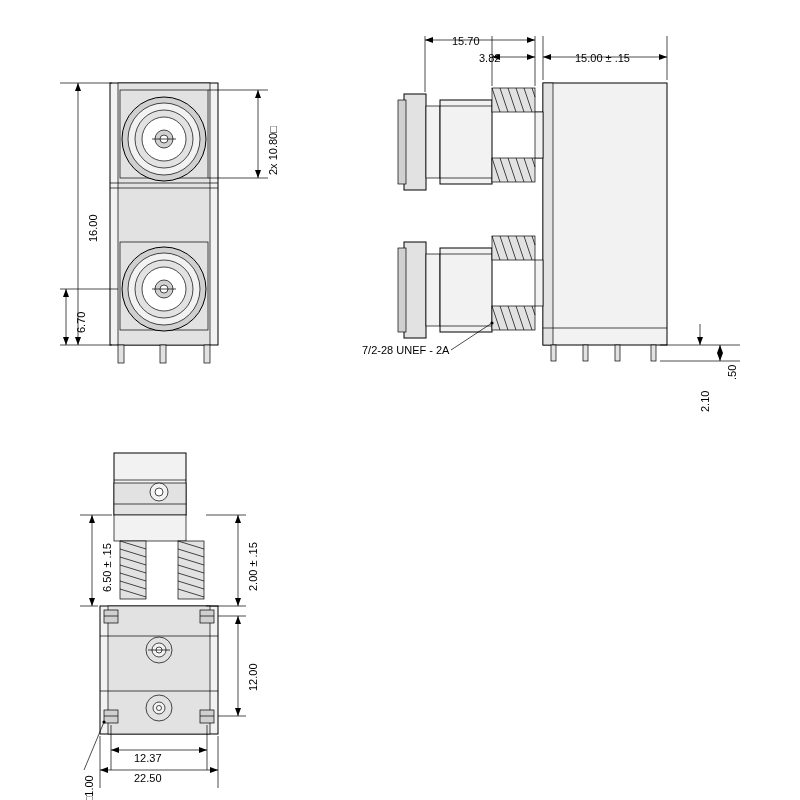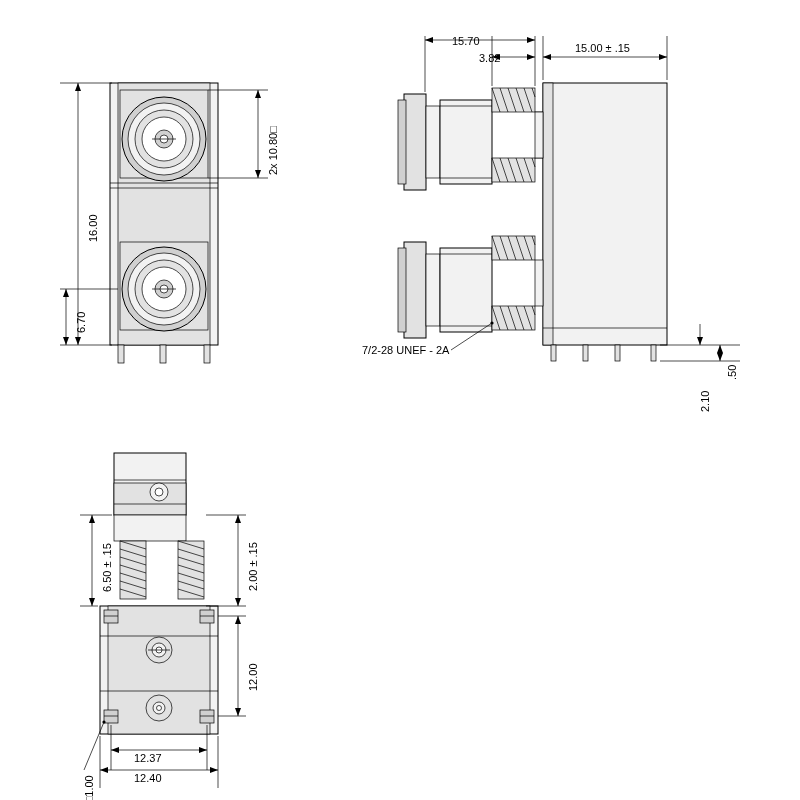--- a/index.html
+++ b/index.html
@@ -264,33 +264,33 @@
   <div class="dim-label rot90" style="left:88px; top:214px;">16.00</div>
 
   <div class="dim-label rot90" style="left:76px; top:305px;">6.70</div>
 
   <div class="dim-label rot90" style="left:268px; top:147px;">2x 10.80□</div>
 
   <div class="dim-label" style="left:452px; top:8px;">15.70</div>
 
   <div class="dim-label" style="left:479px; top:25px;">3.82</div>
 
-  <div class="dim-label" style="left:575px; top:15px;">15.00 ± .15</div>
+  <div class="dim-label" style="left:575px; top:25px;">15.00 ± .15</div>
 
   <div class="dim-label" style="left:362px; top:317px;">7/2-28 UNEF - 2A</div>
 
   <div class="dim-label rot90" style="left:700px; top:384px;">2.10</div>
 
   <div class="dim-label rot90" style="left:727px; top:352px;">.50</div>
 
   <div class="dim-label rot90" style="left:102px; top:564px;">6.50 ± .15</div>
 
   <div class="dim-label rot90" style="left:248px; top:563px;">2.00 ± .15</div>
 
   <div class="dim-label rot90" style="left:248px; top:663px;">12.00</div>
 
   <div class="dim-label" style="left:134px; top:725px;">12.37</div>
 
-  <div class="dim-label" style="left:134px; top:745px;">12.40</div>
+  <div class="dim-label" style="left:134px; top:745px;">22.50</div>
 
   <div class="dim-label rot90" style="left:84px; top:790px;">4x □1.00</div>
 
 </div>
 
 </body></html>

